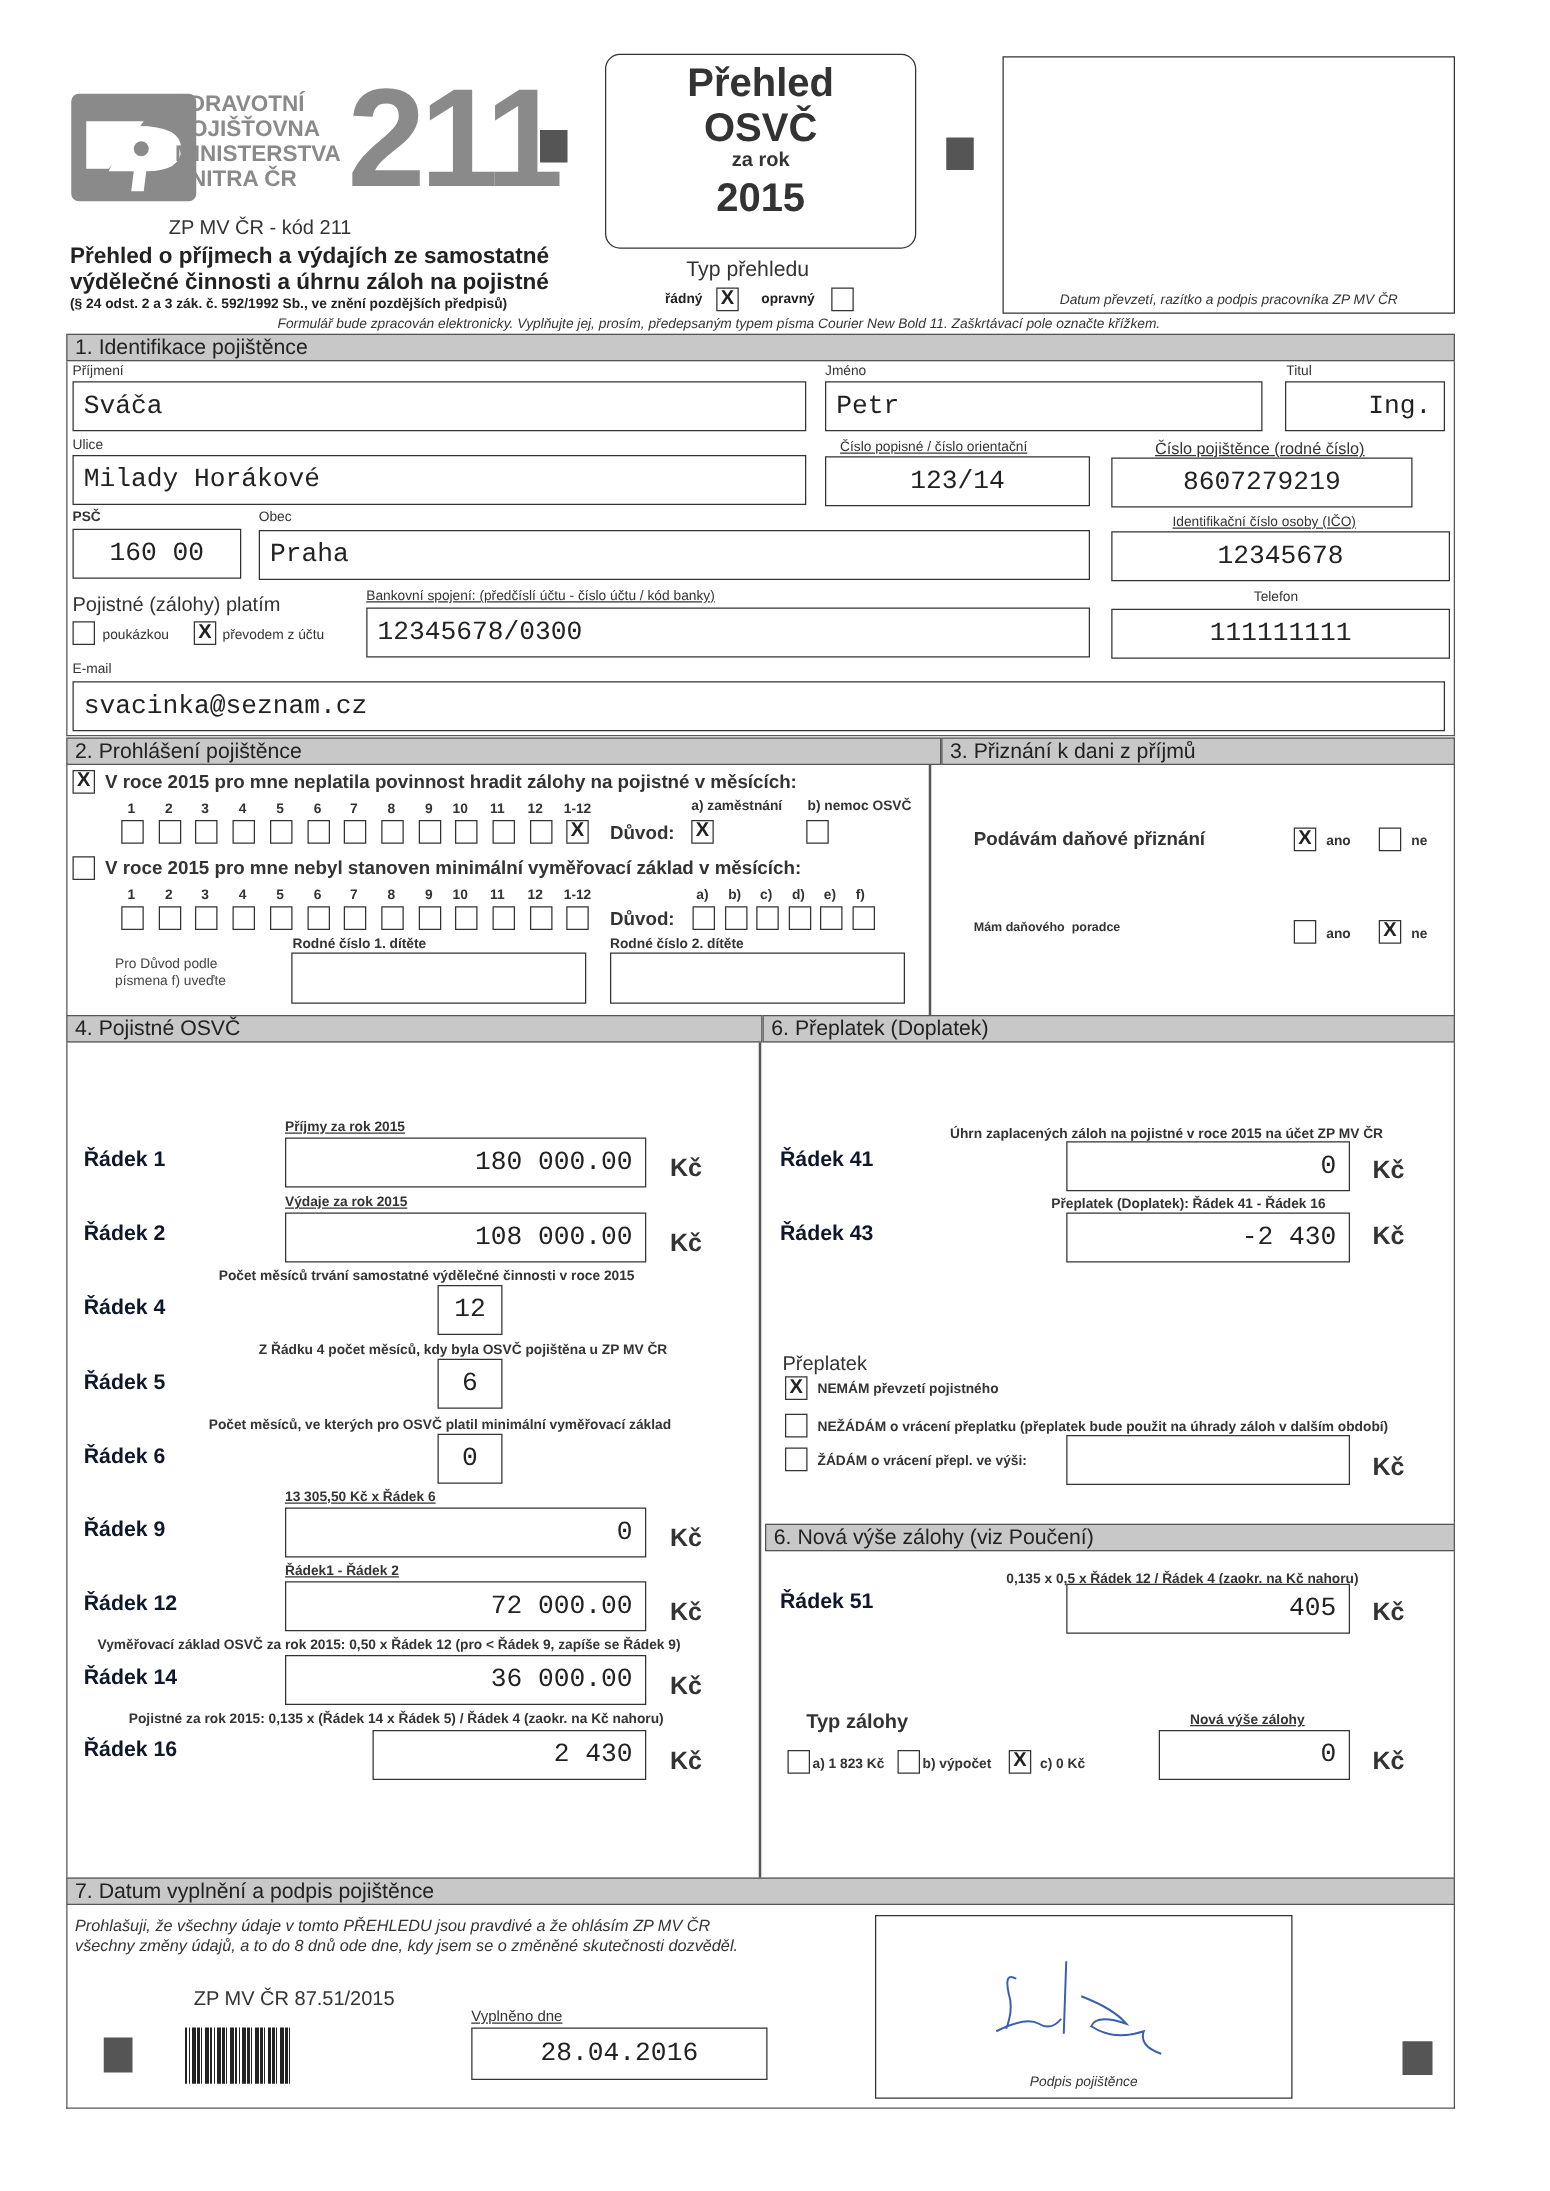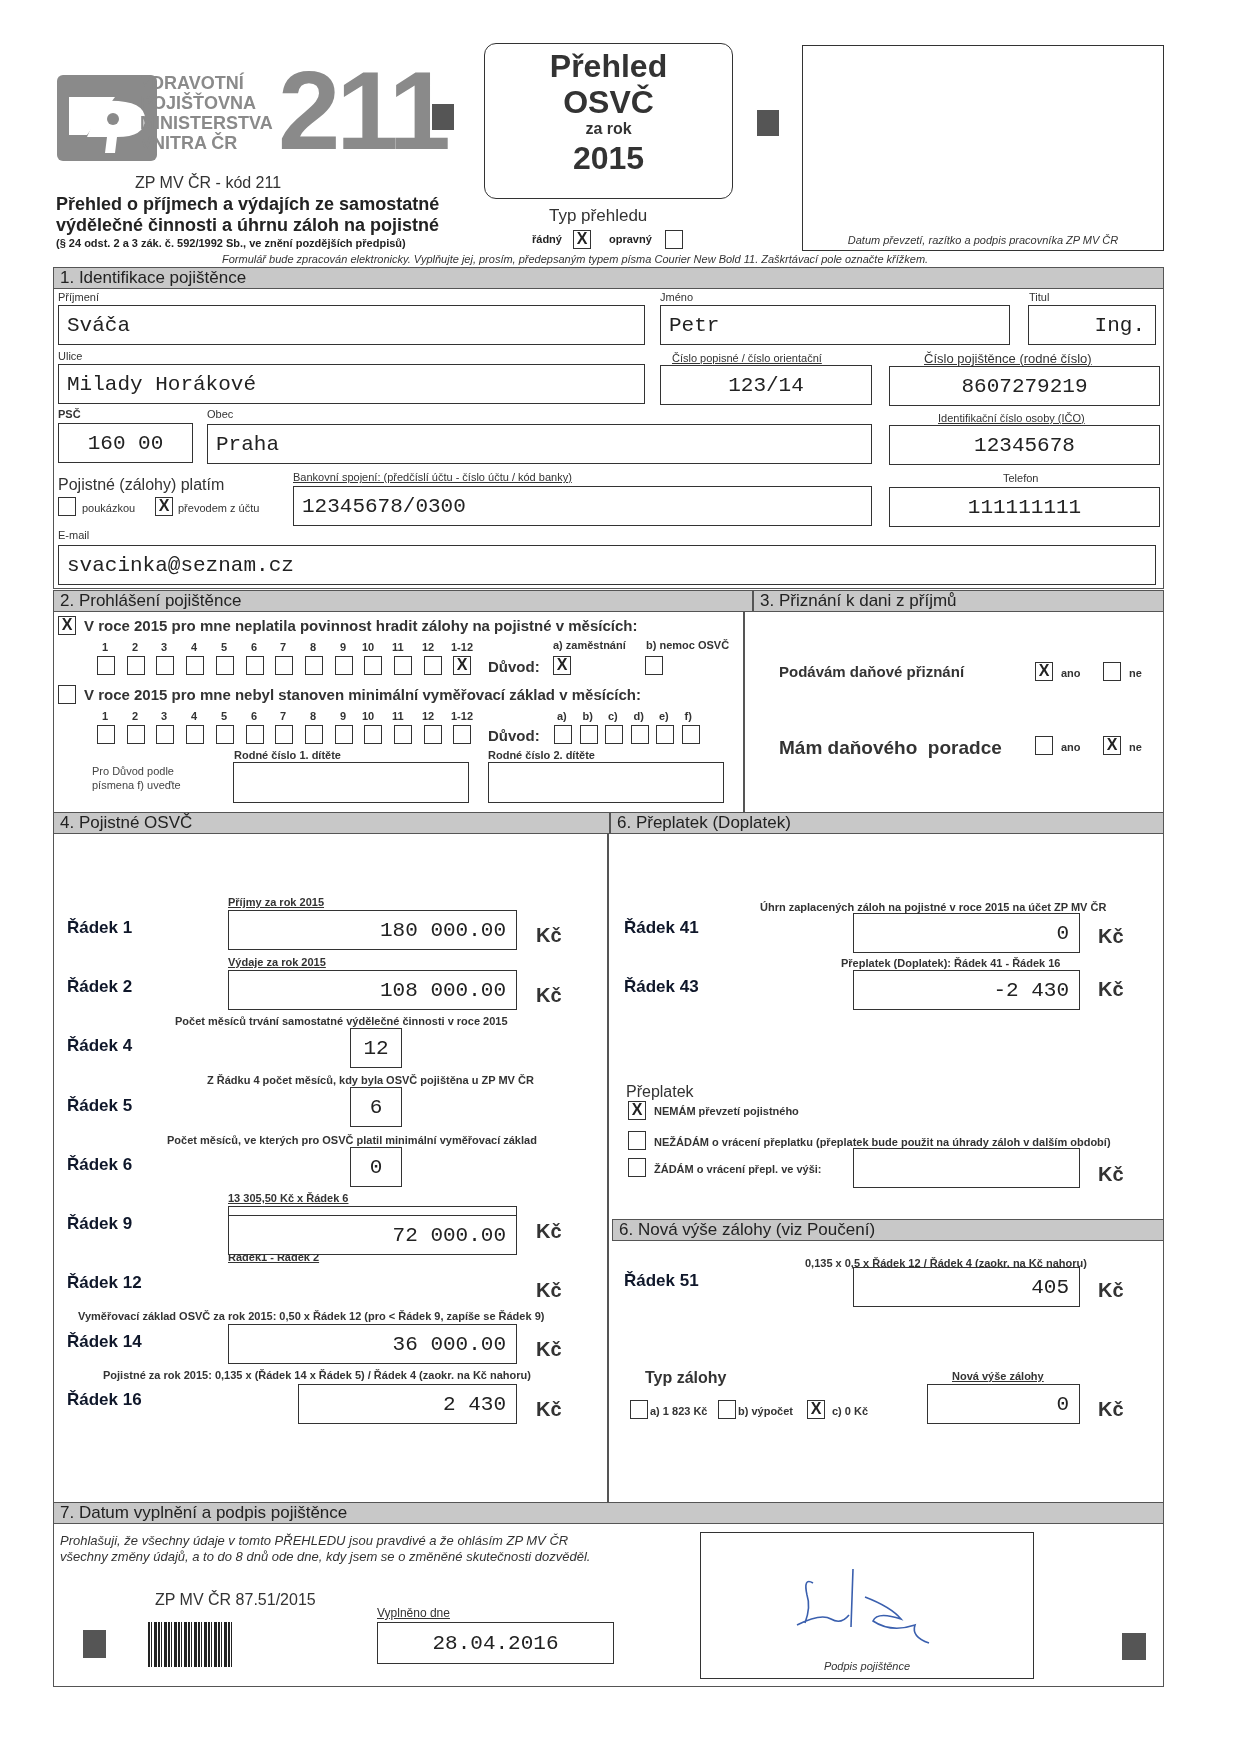--- a/index.html
+++ b/index.html
@@ -74,21 +74,21 @@
 <div class="lbl" style="left:660px;top:291px;">Jméno</div>
 <div class="field left" style="left:660px;top:305px;width:350px;height:40px;">Petr</div>
 <div class="lbl" style="left:1029px;top:291px;">Titul</div>
 <div class="field right" style="left:1028px;top:305px;width:128px;height:40px;">Ing.</div>
 
 <div class="lbl" style="left:58px;top:350px;">Ulice</div>
 <div class="field left" style="left:58px;top:364px;width:587px;height:40px;">Milady Horákové</div>
 <div class="lbl u" style="left:672px;top:352px;">Číslo popisné / číslo orientační</div>
 <div class="field center" style="left:660px;top:365px;width:212px;height:40px;">123/14</div>
 <div class="lbl u" style="left:924px;top:351px;font-size:13px;">Číslo pojištěnce (rodné číslo)</div>
-<div class="field center" style="left:889px;top:366px;width:271px;height:40px;">8607279219</div>
+<div class="field center" style="left:889px;top:366px;width:241px;height:40px;">8607279219</div>
 
 <div class="lbl" style="left:58px;top:408px;font-weight:bold;">PSČ</div>
 <div class="field center" style="left:58px;top:423px;width:135px;height:40px;">160 00</div>
 <div class="lbl" style="left:207px;top:408px;">Obec</div>
 <div class="field left" style="left:207px;top:424px;width:665px;height:40px;">Praha</div>
 <div class="lbl u" style="left:938px;top:412px;">Identifikační číslo osoby (IČO)</div>
 <div class="field center" style="left:889px;top:425px;width:271px;height:40px;">12345678</div>
 
 <div class="abs" style="left:58px;top:476px;font-size:16px;color:#333;">Pojistné (zálohy) platím</div>
 <div class="cb" style="left:58px;top:497px;"></div>
@@ -196,21 +196,21 @@
 <div class="field left" style="left:233px;top:762px;width:236px;height:41px;"></div>
 <div class="lbl b" style="left:488px;top:749px;">Rodné číslo 2. dítěte</div>
 <div class="field left" style="left:488px;top:762px;width:236px;height:41px;"></div>
 
 <div class="abs" style="left:779px;top:663px;font-size:15px;font-weight:bold;color:#333;">Podávám daňové přiznání</div>
 <div class="cb" style="left:1035px;top:662px;">X</div>
 <div class="lbl b" style="left:1061px;top:667px;">ano</div>
 <div class="cb" style="left:1103px;top:662px;"></div>
 <div class="lbl b" style="left:1129px;top:667px;">ne</div>
 
-<div class="abs" style="left:779px;top:737px;font-size:19px;font-weight:bold;color:#333;white-space:pre;">Mám daňového  poradce</div>
+<div class="abs" style="left:779px;top:737px;font-size:10px;font-weight:bold;color:#333;white-space:pre;">Mám daňového  poradce</div>
 <div class="cb" style="left:1035px;top:736px;"></div>
 <div class="lbl b" style="left:1061px;top:741px;">ano</div>
 <div class="cb" style="left:1103px;top:736px;">X</div>
 <div class="lbl b" style="left:1129px;top:741px;">ne</div>
 
 <div class="sec-head" style="left:53px;top:812px;width:557px;">4. Pojistné OSVČ</div>
 <div class="sec-head" style="left:610px;top:812px;width:554px;">6. Přeplatek  (Doplatek)</div>
 <div class="secframe" style="left:53px;top:834px;width:1111px;height:670px;"></div>
 <div class="abs" style="left:607px;top:834px;width:1.5px;height:670px;background:#555;"></div>
 
@@ -236,21 +236,21 @@
 <div class="radek" style="left:67px;top:1155px;">Řádek 6</div>
 <div class="field center" style="left:350px;top:1147px;width:52px;height:40px;">0</div>
 
 <div class="lbl b u" style="left:228px;top:1192px;">13 305,50 Kč  x  Řádek 6</div>
 <div class="radek" style="left:67px;top:1214px;">Řádek 9</div>
 <div class="field right" style="left:228px;top:1206px;width:289px;height:40px;">0</div>
 <div class="kc" style="left:536px;top:1220px;">Kč</div>
 
 <div class="lbl b u" style="left:228px;top:1251px;">Řádek1 - Řádek 2</div>
 <div class="radek" style="left:67px;top:1273px;">Řádek 12</div>
-<div class="field right" style="left:228px;top:1215px;width:289px;height:40px;text-align:center;">72 000.00</div>
+<div class="field right" style="left:228px;top:1265px;width:289px;height:40px;text-align:center;">72 000.00</div>
 <div class="kc" style="left:536px;top:1279px;">Kč</div>
 
 <div class="lbl b" style="left:78px;top:1310px;">Vyměřovací základ OSVČ za rok 2015: 0,50 x Řádek 12 (pro &lt; Řádek 9, zapíše se Řádek 9)</div>
 <div class="radek" style="left:67px;top:1332px;">Řádek 14</div>
 <div class="field right" style="left:228px;top:1324px;width:289px;height:40px;">36 000.00</div>
 <div class="kc" style="left:536px;top:1338px;">Kč</div>
 
 <div class="lbl b" style="left:103px;top:1369px;">Pojistné za rok 2015:  0,135  x  (Řádek 14 x Řádek 5) / Řádek 4 (zaokr. na Kč nahoru)</div>
 <div class="radek" style="left:67px;top:1390px;">Řádek 16</div>
 <div class="field right" style="left:298px;top:1384px;width:219px;height:40px;">2 430</div>

